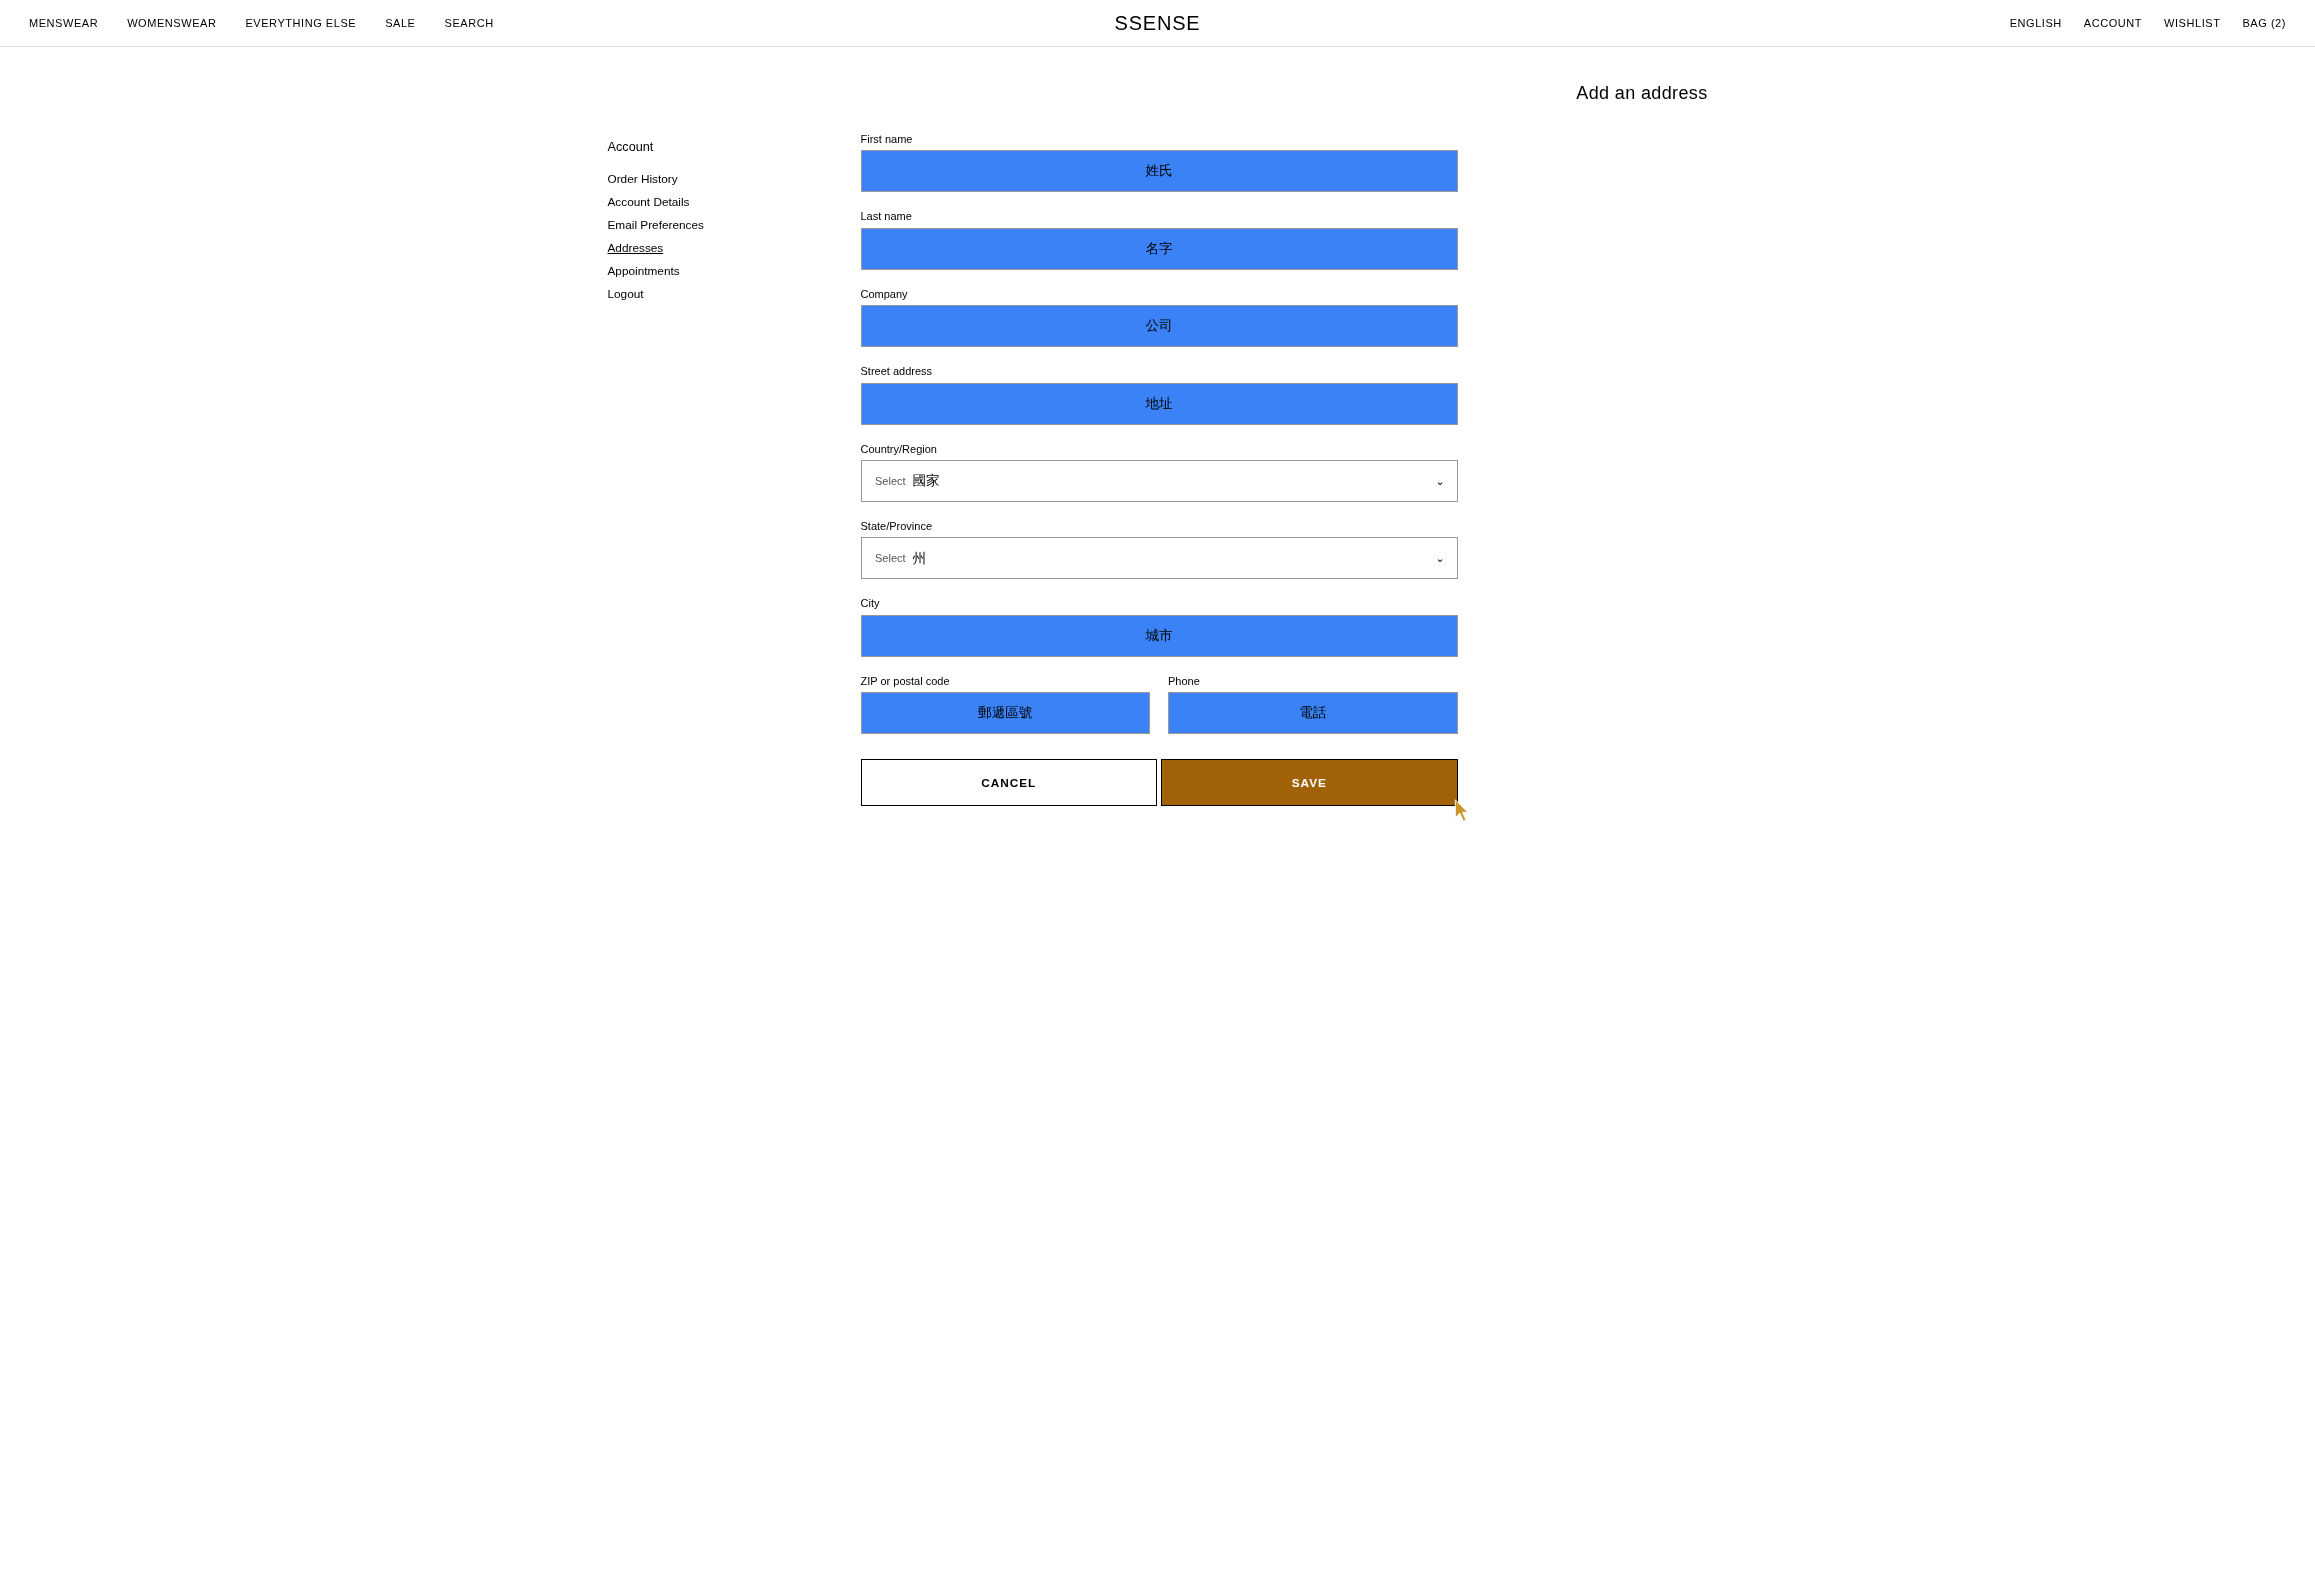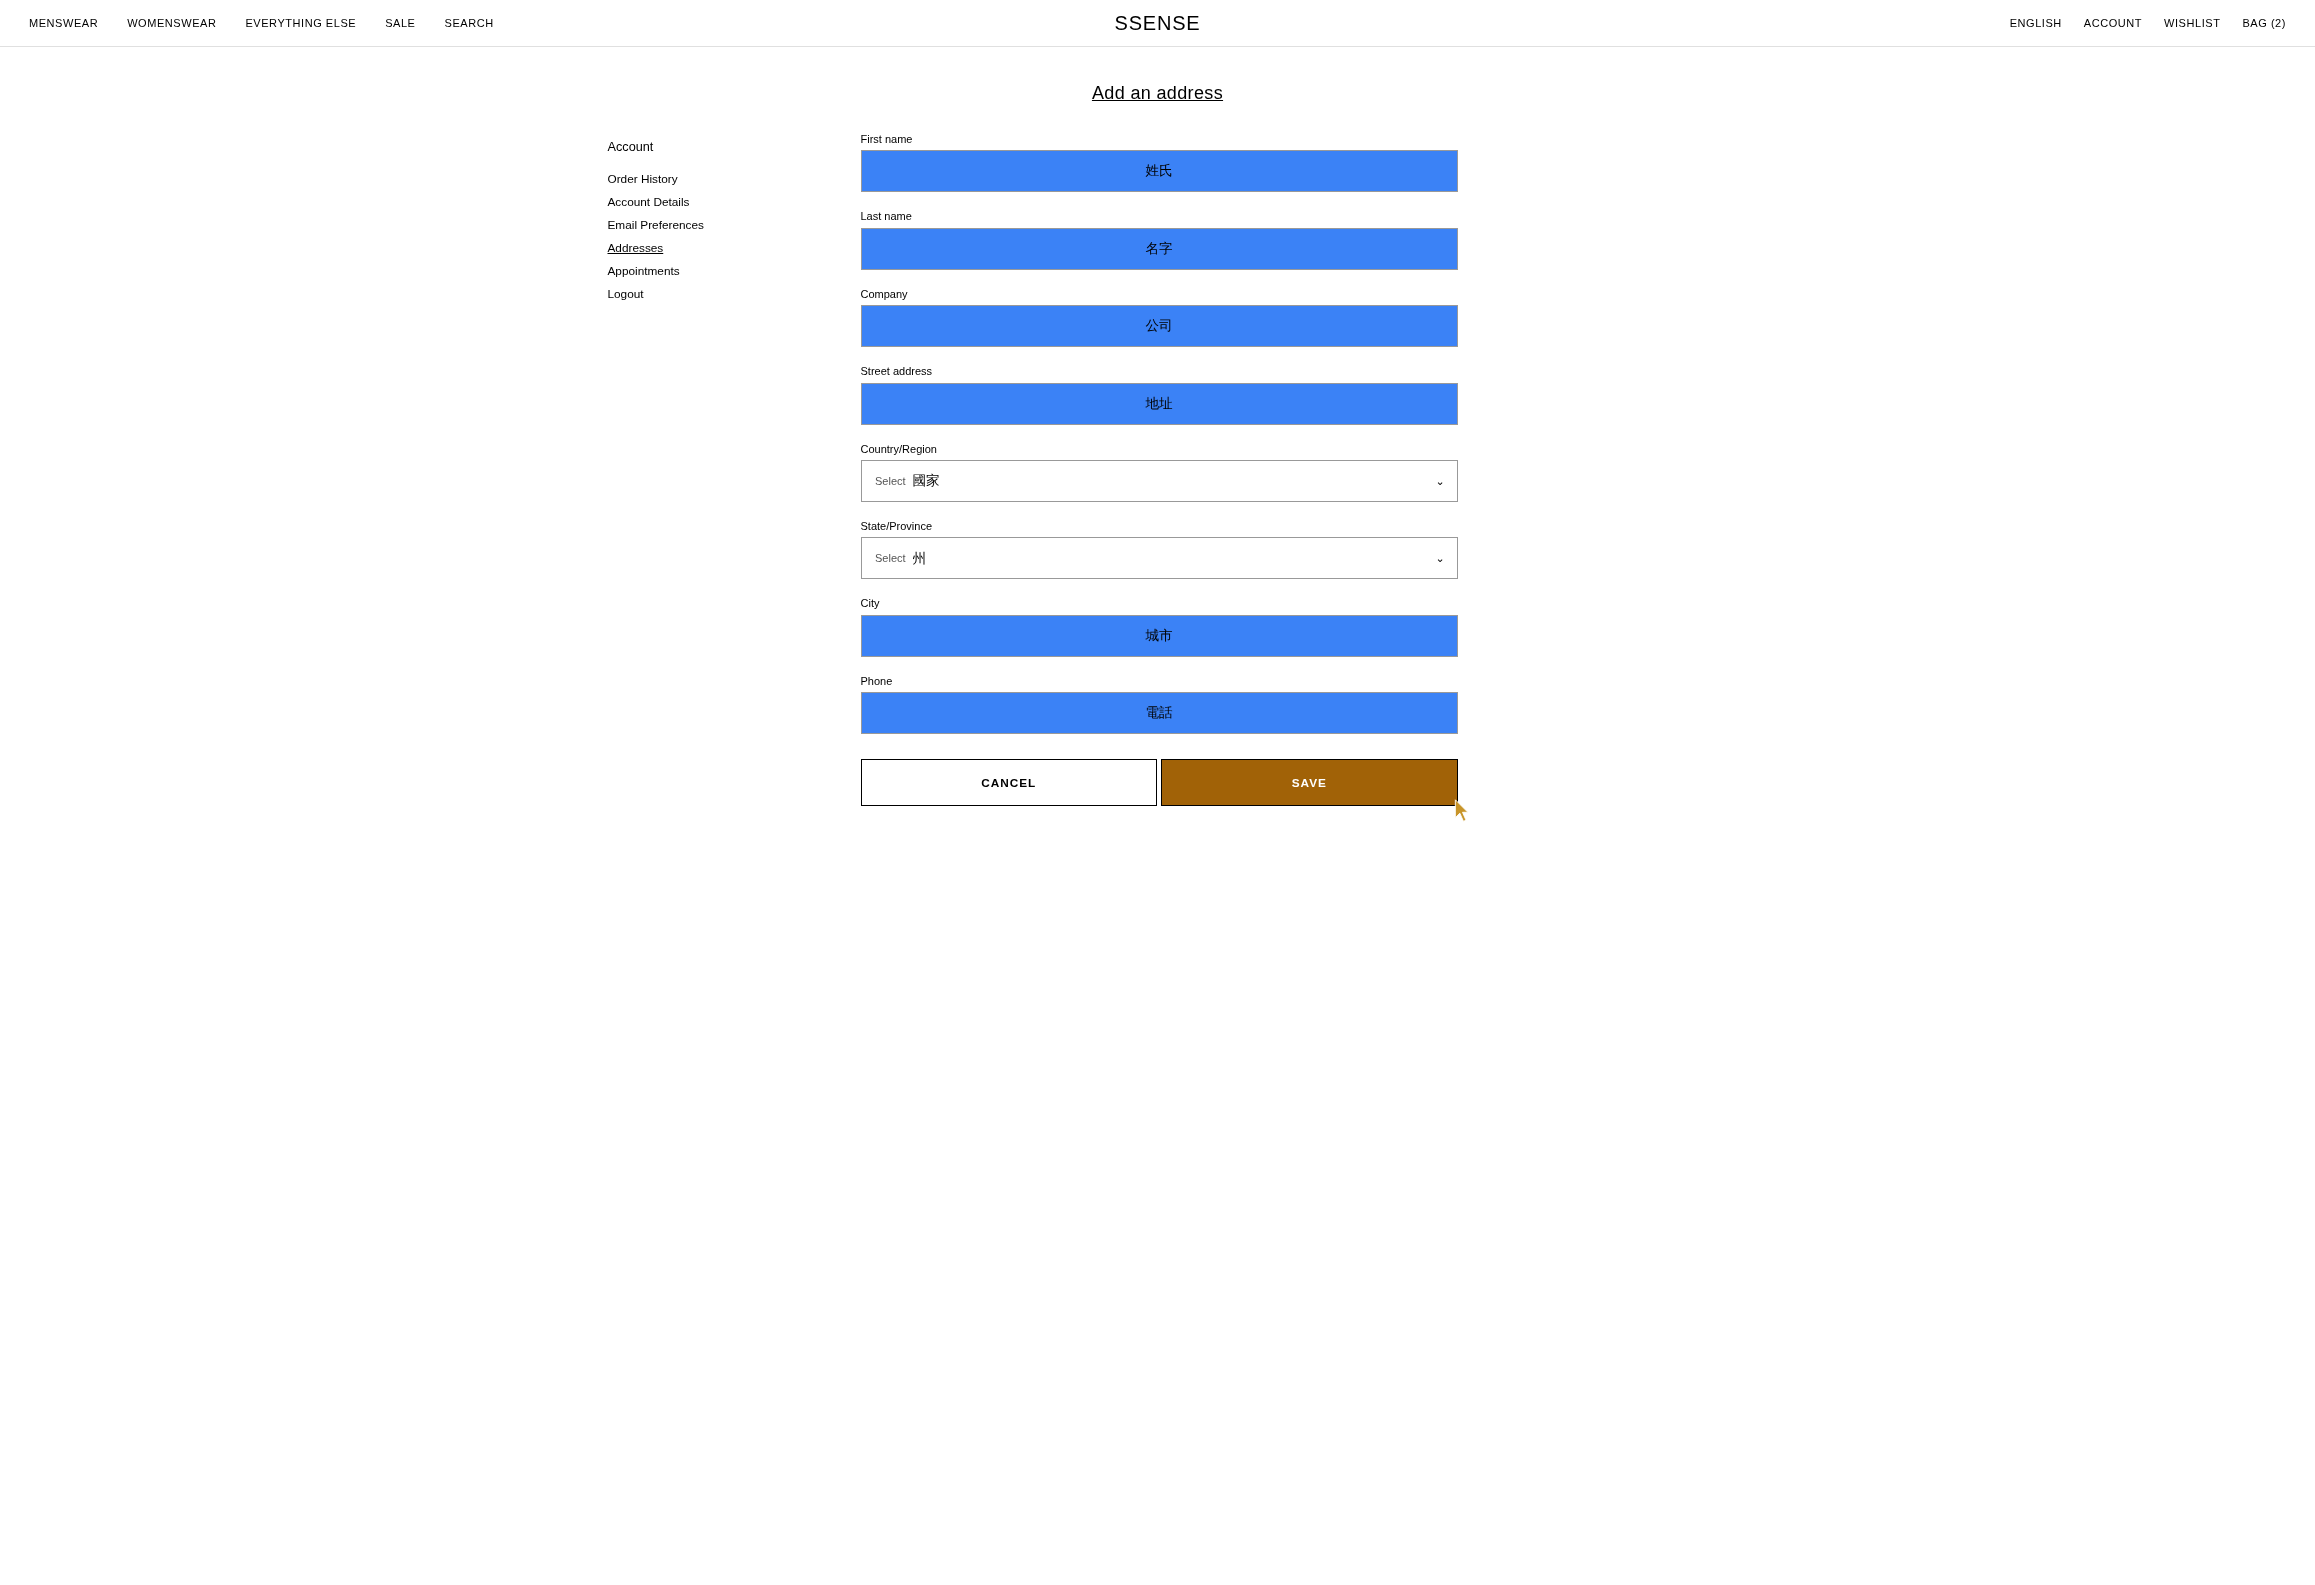--- a/index.html
+++ b/index.html
@@ -59,23 +59,22 @@
     }
 
     
     .page-container {
       max-width: 1158px;
       margin: 0 auto;
       padding: 0 29px;
     }
 
     .page-title-row {
-      text-align: center;
+      text-align: right;
       padding: 36px 0 29px;
-      text-decoration: underline;
     }
 
     .page-title {
       font-size: 18px;
       font-weight: 400;
       letter-spacing: 0.02em;
     }
 
     .content-layout {
       display: flex;
@@ -344,20 +343,24 @@
         </div>
       </div>
 
       <div class="form-group">
         <label class="form-label">City</label>
         <input type="text" class="form-input" value="城市" placeholder="城市" style="">
       </div>
 
       <div class="two-col">
         <div class="form-group">
+          <label class="form-label">ZIP or postal code</label>
+          <input type="text" class="form-input" value="郵遞區號" placeholder="郵遞區號" style="">
+        </div>
+        <div class="form-group">
           <label class="form-label">Phone</label>
           <input type="text" class="form-input" value="電話" placeholder="電話" style="">
         </div>
       </div>
 
 
       <div class="button-row">
         <button class="btn-cancel">CANCEL</button>
         <button class="btn-save">
           <span>SAVE</span>

